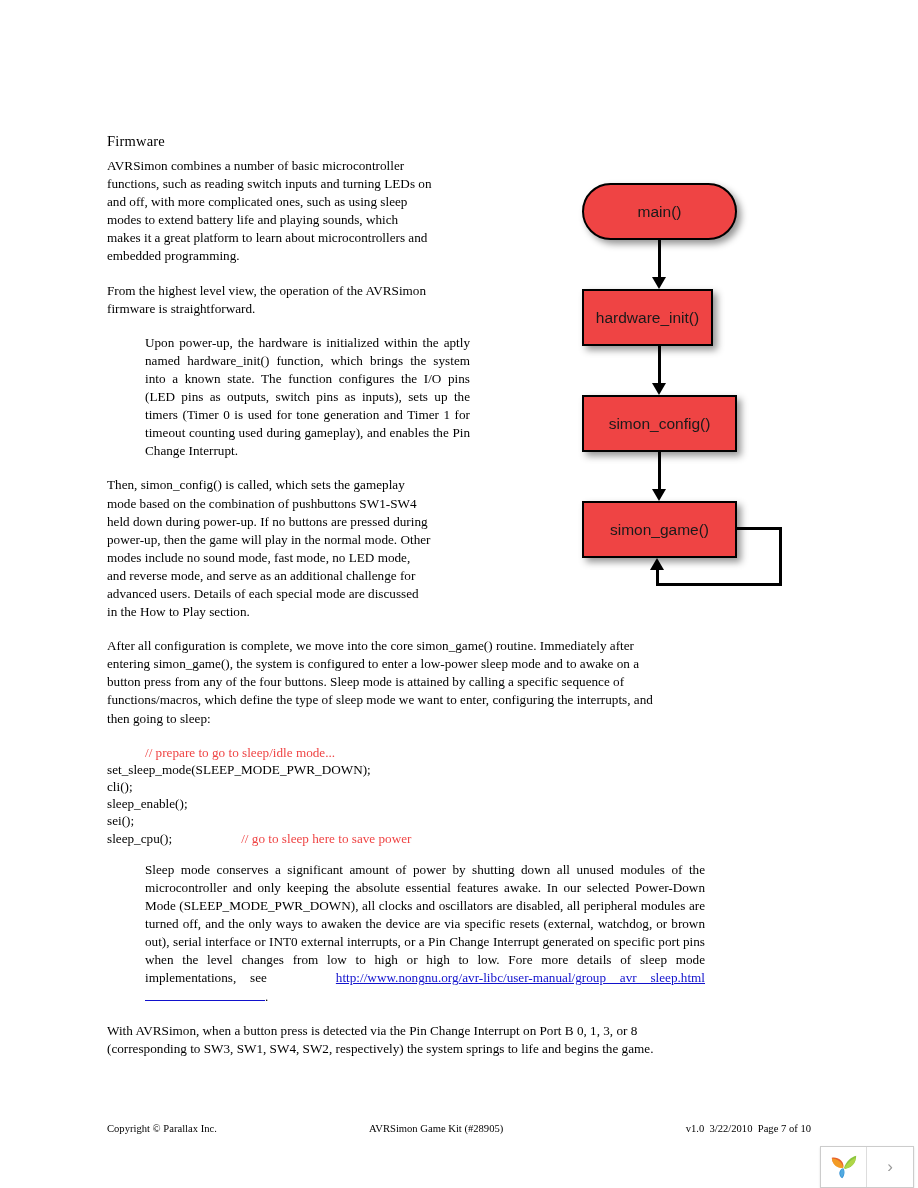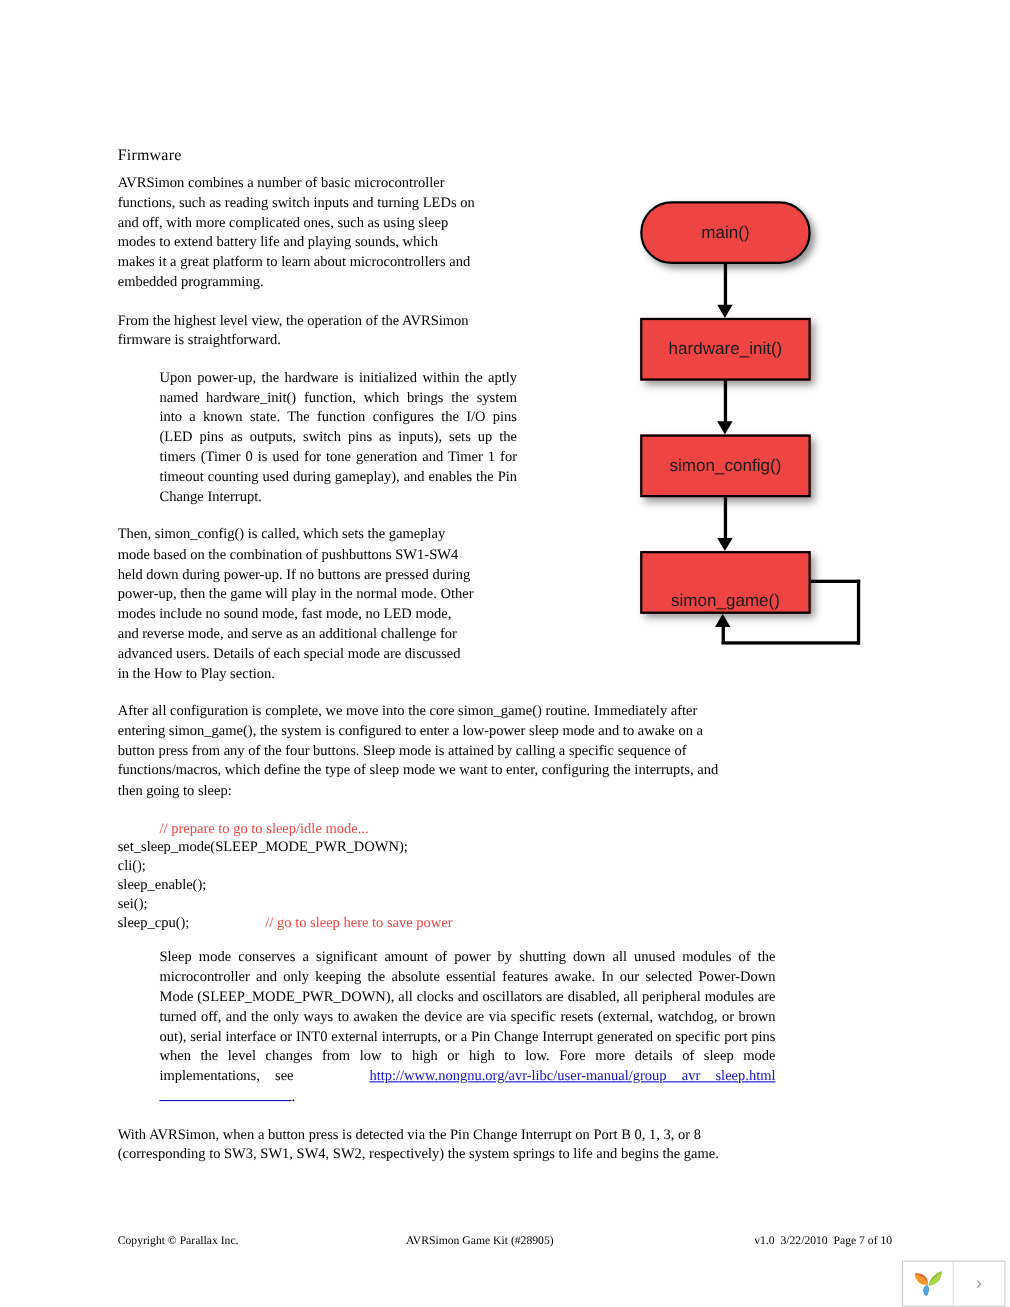--- a/index.html
+++ b/index.html
@@ -223,35 +223,35 @@
 
   <div id="flowchart">
 
     <div class="node rounded" style="left:22px; top:13px; width:155px; height:57px;">
       <span>main()</span>
     </div>
 
     <div class="connector" style="left:98px; top:70px; width:3px; height:41px;"></div>
     <div class="arrowhead-down" style="left:92px; top:107px;"></div>
 
-    <div class="node" style="left:22px; top:119px; width:155px; height:57px;">
+    <div class="node" style="left:22px; top:119px; width:131px; height:57px;">
       <span>hardware_init()</span>
     </div>
 
     <div class="connector" style="left:98px; top:176px; width:3px; height:41px;"></div>
     <div class="arrowhead-down" style="left:92px; top:213px;"></div>
 
     <div class="node" style="left:22px; top:225px; width:155px; height:57px;">
       <span>simon_config()</span>
     </div>
 
     <div class="connector" style="left:98px; top:282px; width:3px; height:41px;"></div>
     <div class="arrowhead-down" style="left:92px; top:319px;"></div>
 
-    <div class="node" style="left:22px; top:331px; width:155px; height:57px;align-items:flex-end;">
+    <div class="node" style="left:22px; top:331px; width:155px; height:57px;">
       <span>simon_game()</span>
     </div>
 
     <div class="connector" style="left:177px; top:357px; width:45px; height:2.5px;"></div>
     <div class="connector" style="left:219px; top:357px; width:2.5px; height:59px;"></div>
     <div class="connector" style="left:96px; top:413px; width:125px; height:2.5px;"></div>
     <div class="connector" style="left:96px; top:399px; width:2.5px; height:16px;"></div>
     <div class="arrowhead-up" style="left:90px; top:388px;"></div>
 
   </div>

